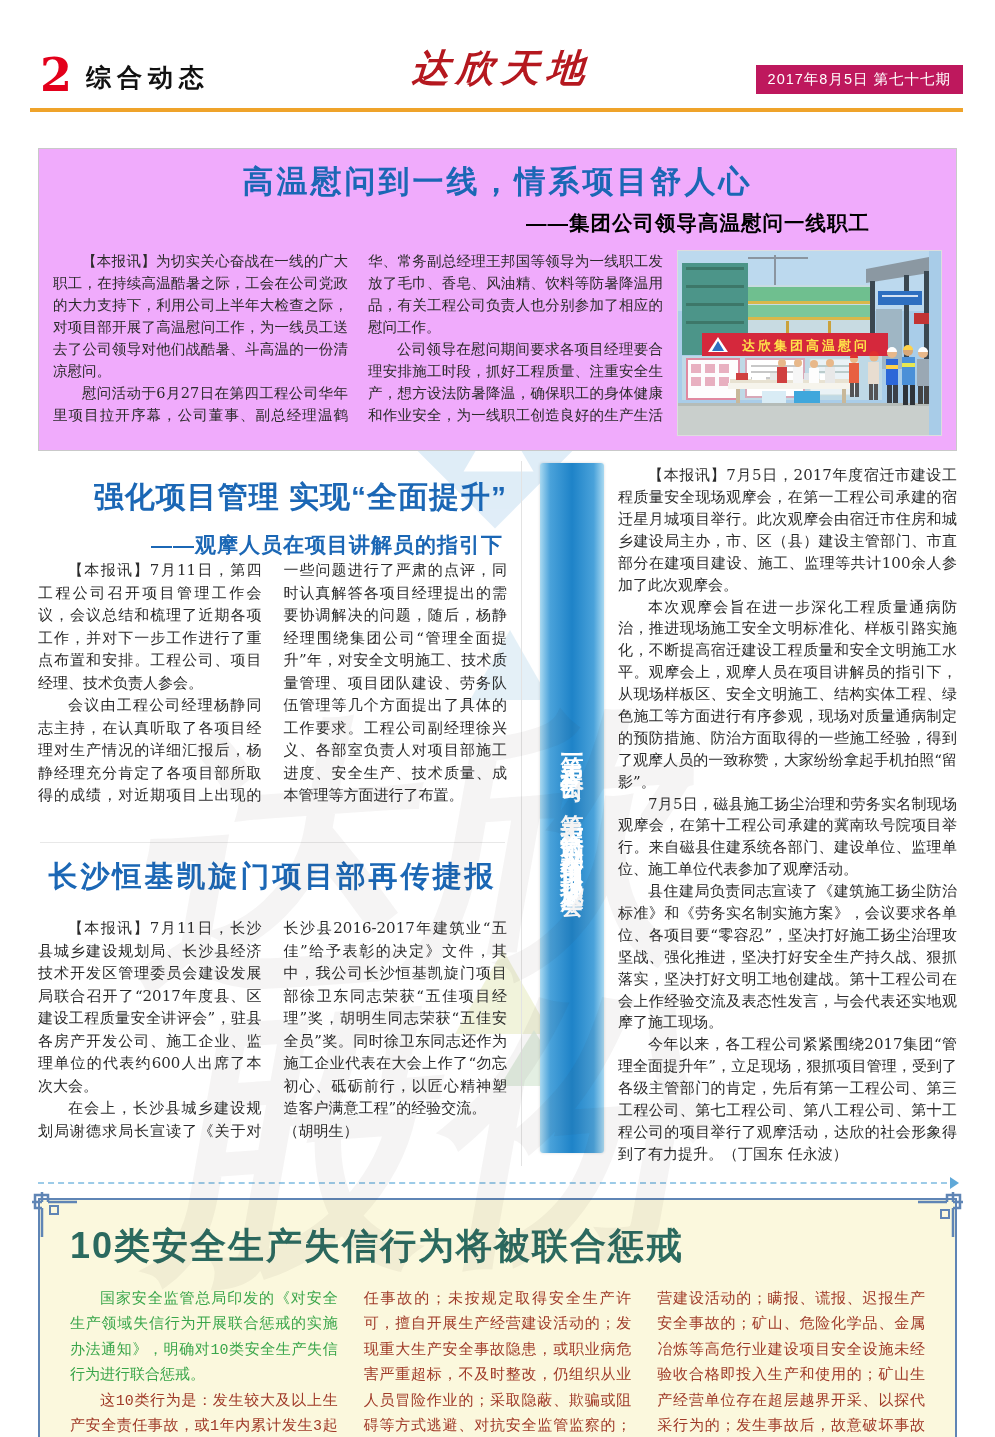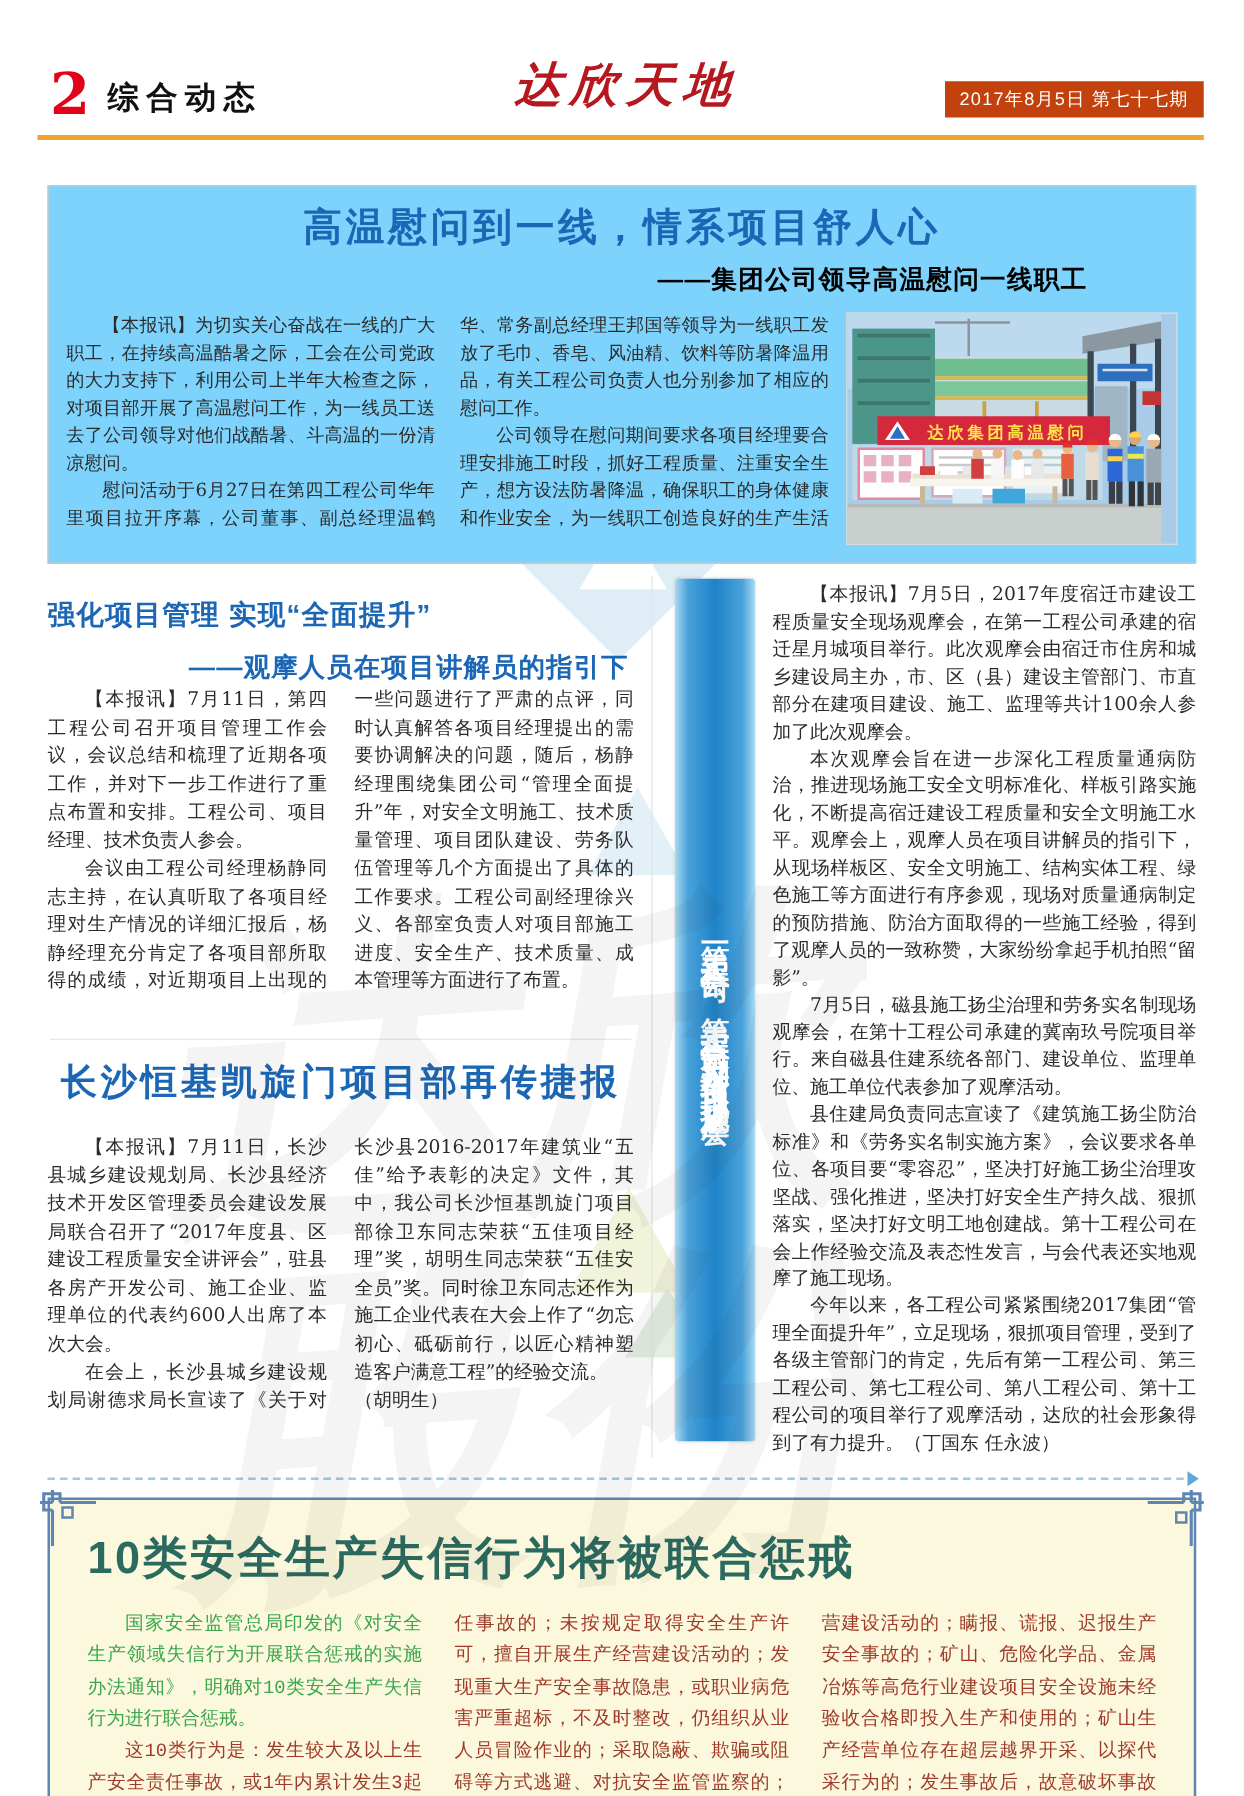--- a/index.html
+++ b/index.html
@@ -5,40 +5,40 @@
   * { margin:0; padding:0; box-sizing:border-box; }
   body { background:#e8e8e8; font-family:"Liberation Sans", sans-serif; }
   .page { position:relative; width:995px; height:1437px; margin:0 auto; background:#ffffff; overflow:hidden; }
 
   
   .header { position:relative; margin:50px 32px 0 40px; height:52px; }
   .header-left { position:absolute; left:0; bottom:6px; display:flex; align-items:flex-end; }
   .page-num { color:#e3001b; font-size:46px; font-weight:bold; line-height:0.9; font-family:"DejaVu Serif", serif; }
   .section-name { font-size:25px; font-weight:bold; color:#111; letter-spacing:6px; margin-left:14px; margin-bottom:2px; }
   .masthead { position:absolute; left:0; right:0; bottom:8px; text-align:center; color:#b5181f; font-size:38px; font-weight:bold; font-style:italic; letter-spacing:7px; font-family:"DejaVu Serif", serif; transform:skewX(-4deg); }
-  .issue-box { position:absolute; right:0; bottom:8px; background:#c2410c; color:#fff; font-size:14.5px; padding:5px 12px; letter-spacing:1px; }
+  .issue-box { position:absolute; right:0; bottom:8px; background:#be185d; color:#fff; font-size:14.5px; padding:5px 12px; letter-spacing:1px; }
   .header-rule { margin:6px 32px 0 30px; height:4px; background:#efa32a; }
 
   
   .serif { font-family:"DejaVu Serif","Liberation Serif", serif; }
   .btxt p { text-indent:2em; text-align:justify; color:#2b2b2b; }
   .byline { text-indent:0 !important; }
 
   
-  .article1 { position:relative; margin:36px 38px 0; border:1px solid #c9c9c9; background:#7dd3fc; padding:14px 14px 14px; z-index:1; }
+  .article1 { position:relative; margin:36px 38px 0; border:1px solid #c9c9c9; background:#f0abfc; padding:14px 14px 14px; z-index:1; }
   .a1-title { text-align:center; color:#1b67b5; font-size:31px; font-weight:bold; letter-spacing:3px; line-height:1.2; }
   .a1-sub { text-align:right; padding-right:72px; font-size:20.5px; font-weight:bold; color:#000; margin-top:9px; letter-spacing:1px; }
   .a1-row { display:flex; gap:14px; margin-top:13px; }
   .a1-text { width:630px; height:186px; overflow:hidden; column-count:2; column-gap:20px; font-size:14.5px; line-height:1.52; }
   .a1-photo { width:265px; height:186px; border:1px solid #ddd; background:#a8cce8; flex:none; }
 
   
   .main { position:relative; display:flex; margin:10px 38px 0; z-index:1; }
   .left-col { width:484px; padding-right:14px; border-right:1px solid #e3e3e3; }
-  .a2-title { text-align:left; color:#1b67b5; font-size:22px; font-weight:bold; letter-spacing:1px; margin-top:16px; }
+  .a2-title { text-align:right; color:#1b67b5; font-size:30px; font-weight:bold; letter-spacing:1px; margin-top:16px; }
   .a2-sub { text-align:right; color:#1b67b5; font-size:21px; font-weight:bold; margin-top:13px; padding-right:4px; letter-spacing:1px; }
   .a2-text { column-count:2; column-gap:22px; height:266px; overflow:hidden; font-size:15px; line-height:1.5; }
   .mid-divider { border-top:1px solid #e8e8e8; margin:17px 2px 14px; }
   .a3-title { text-align:center; color:#1b67b5; font-size:29px; font-weight:bold; letter-spacing:3px; margin:4px 0 20px; }
   .a3-text { column-count:2; column-gap:22px; height:230px; overflow:hidden; font-size:15px; line-height:1.5; }
 
   .banner-wrap { width:64px; margin:2px 14px 0 18px; flex:none; }
   .banner { width:64px; height:690px; border-radius:3px; display:flex; align-items:center; justify-content:center;
             background:linear-gradient(90deg,#a9d9f1 0%, #4aa2da 16%, #1e83c8 50%, #4aa2da 84%, #a9d9f1 100%);
             box-shadow:0 0 3px rgba(0,0,0,.15); }

